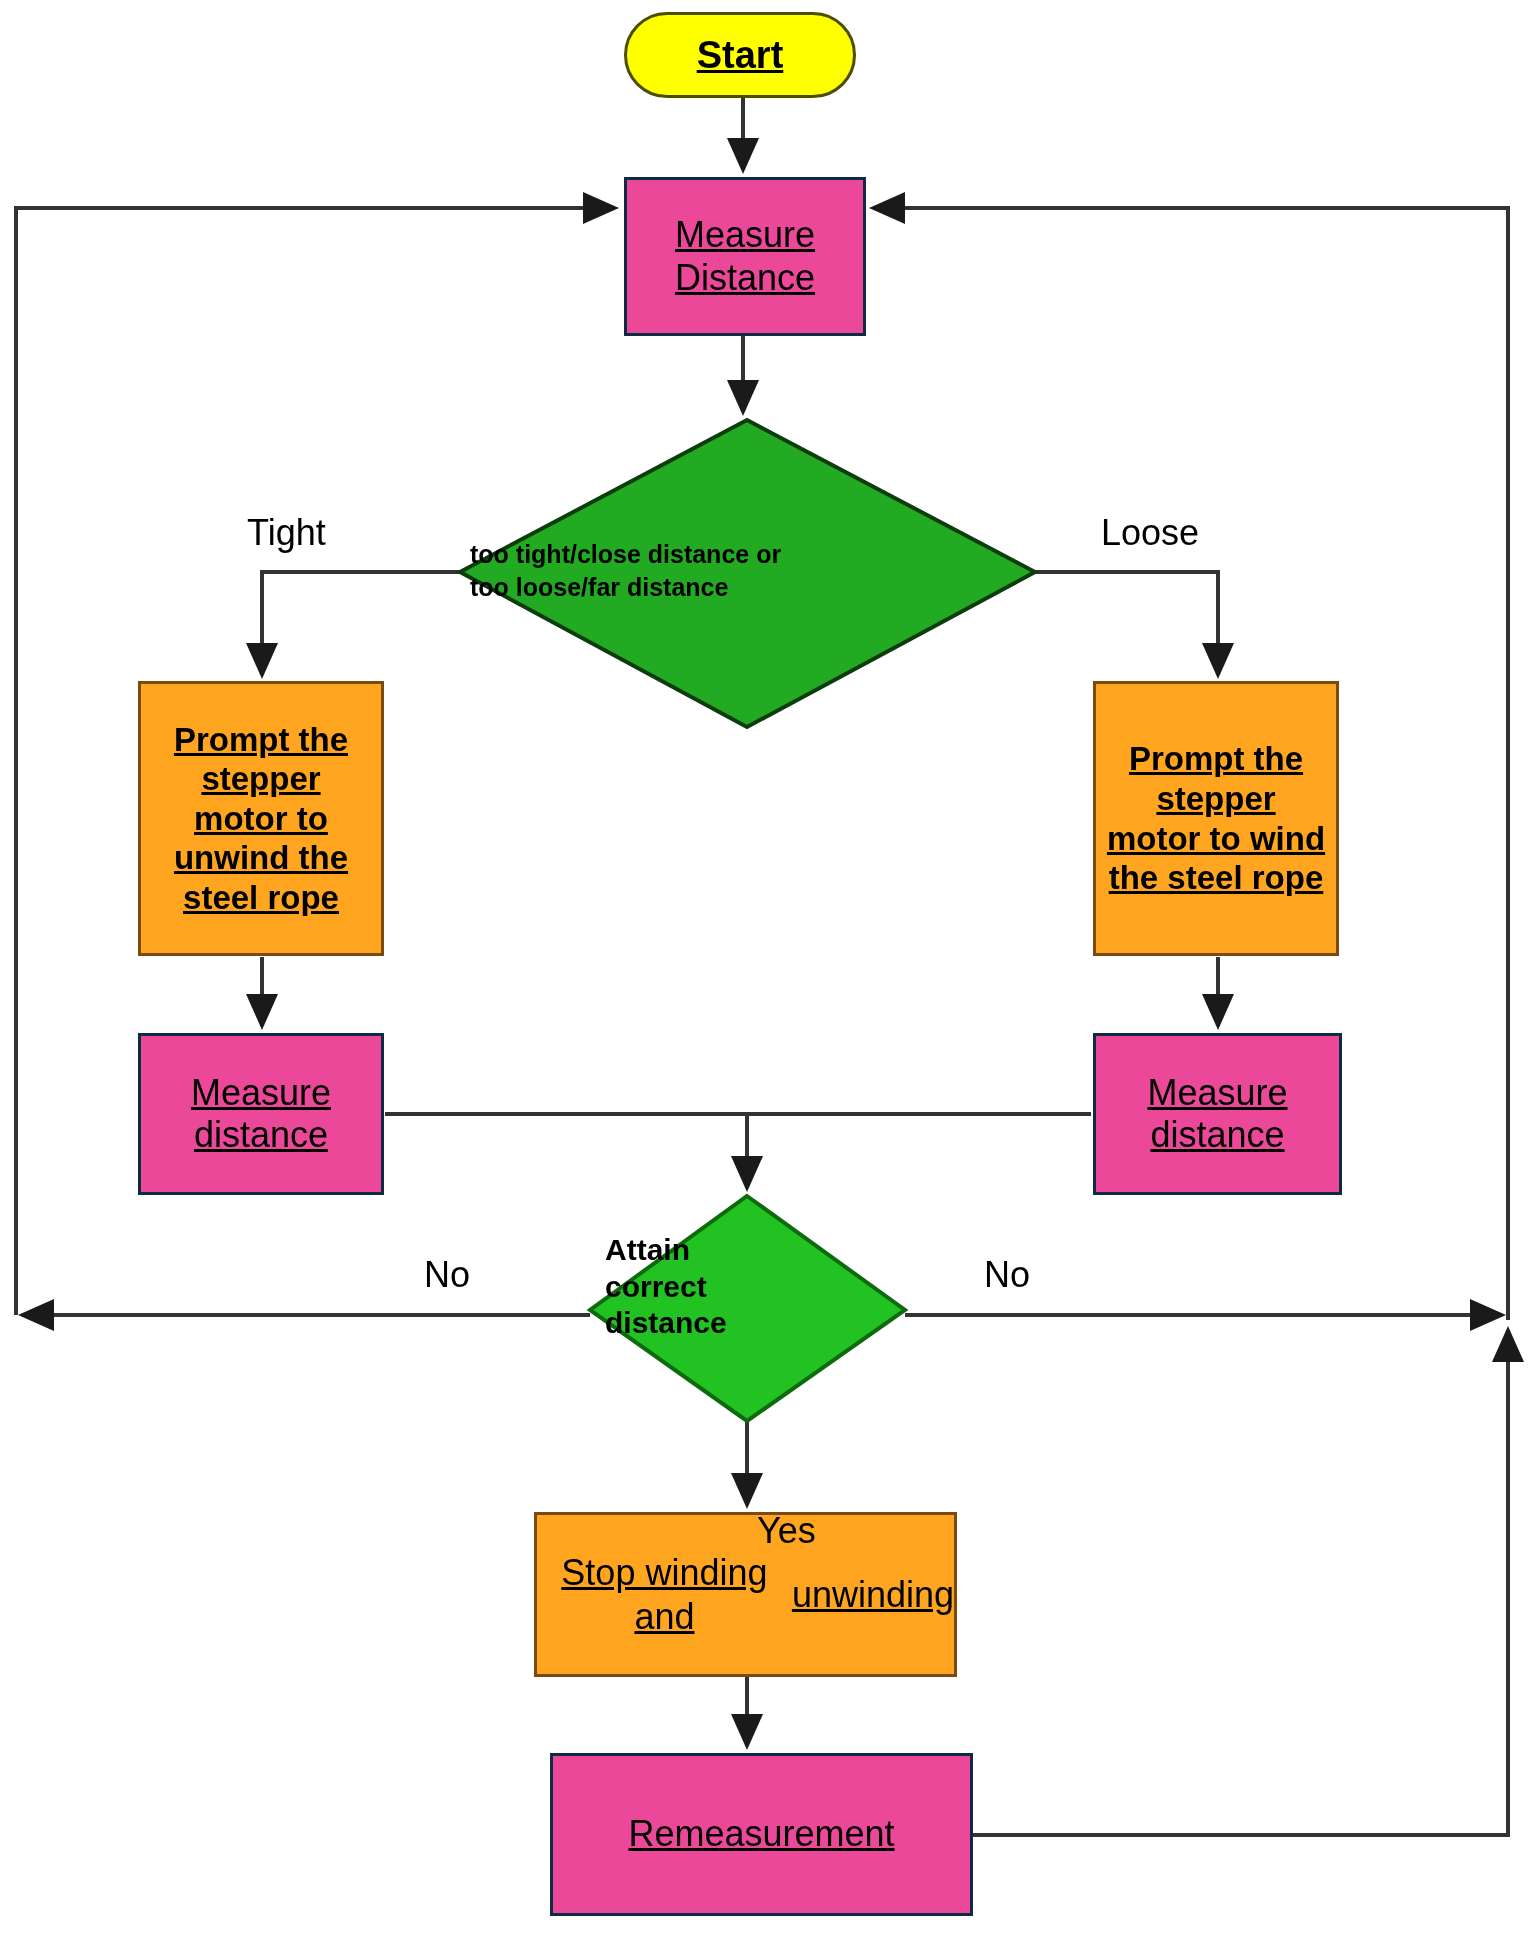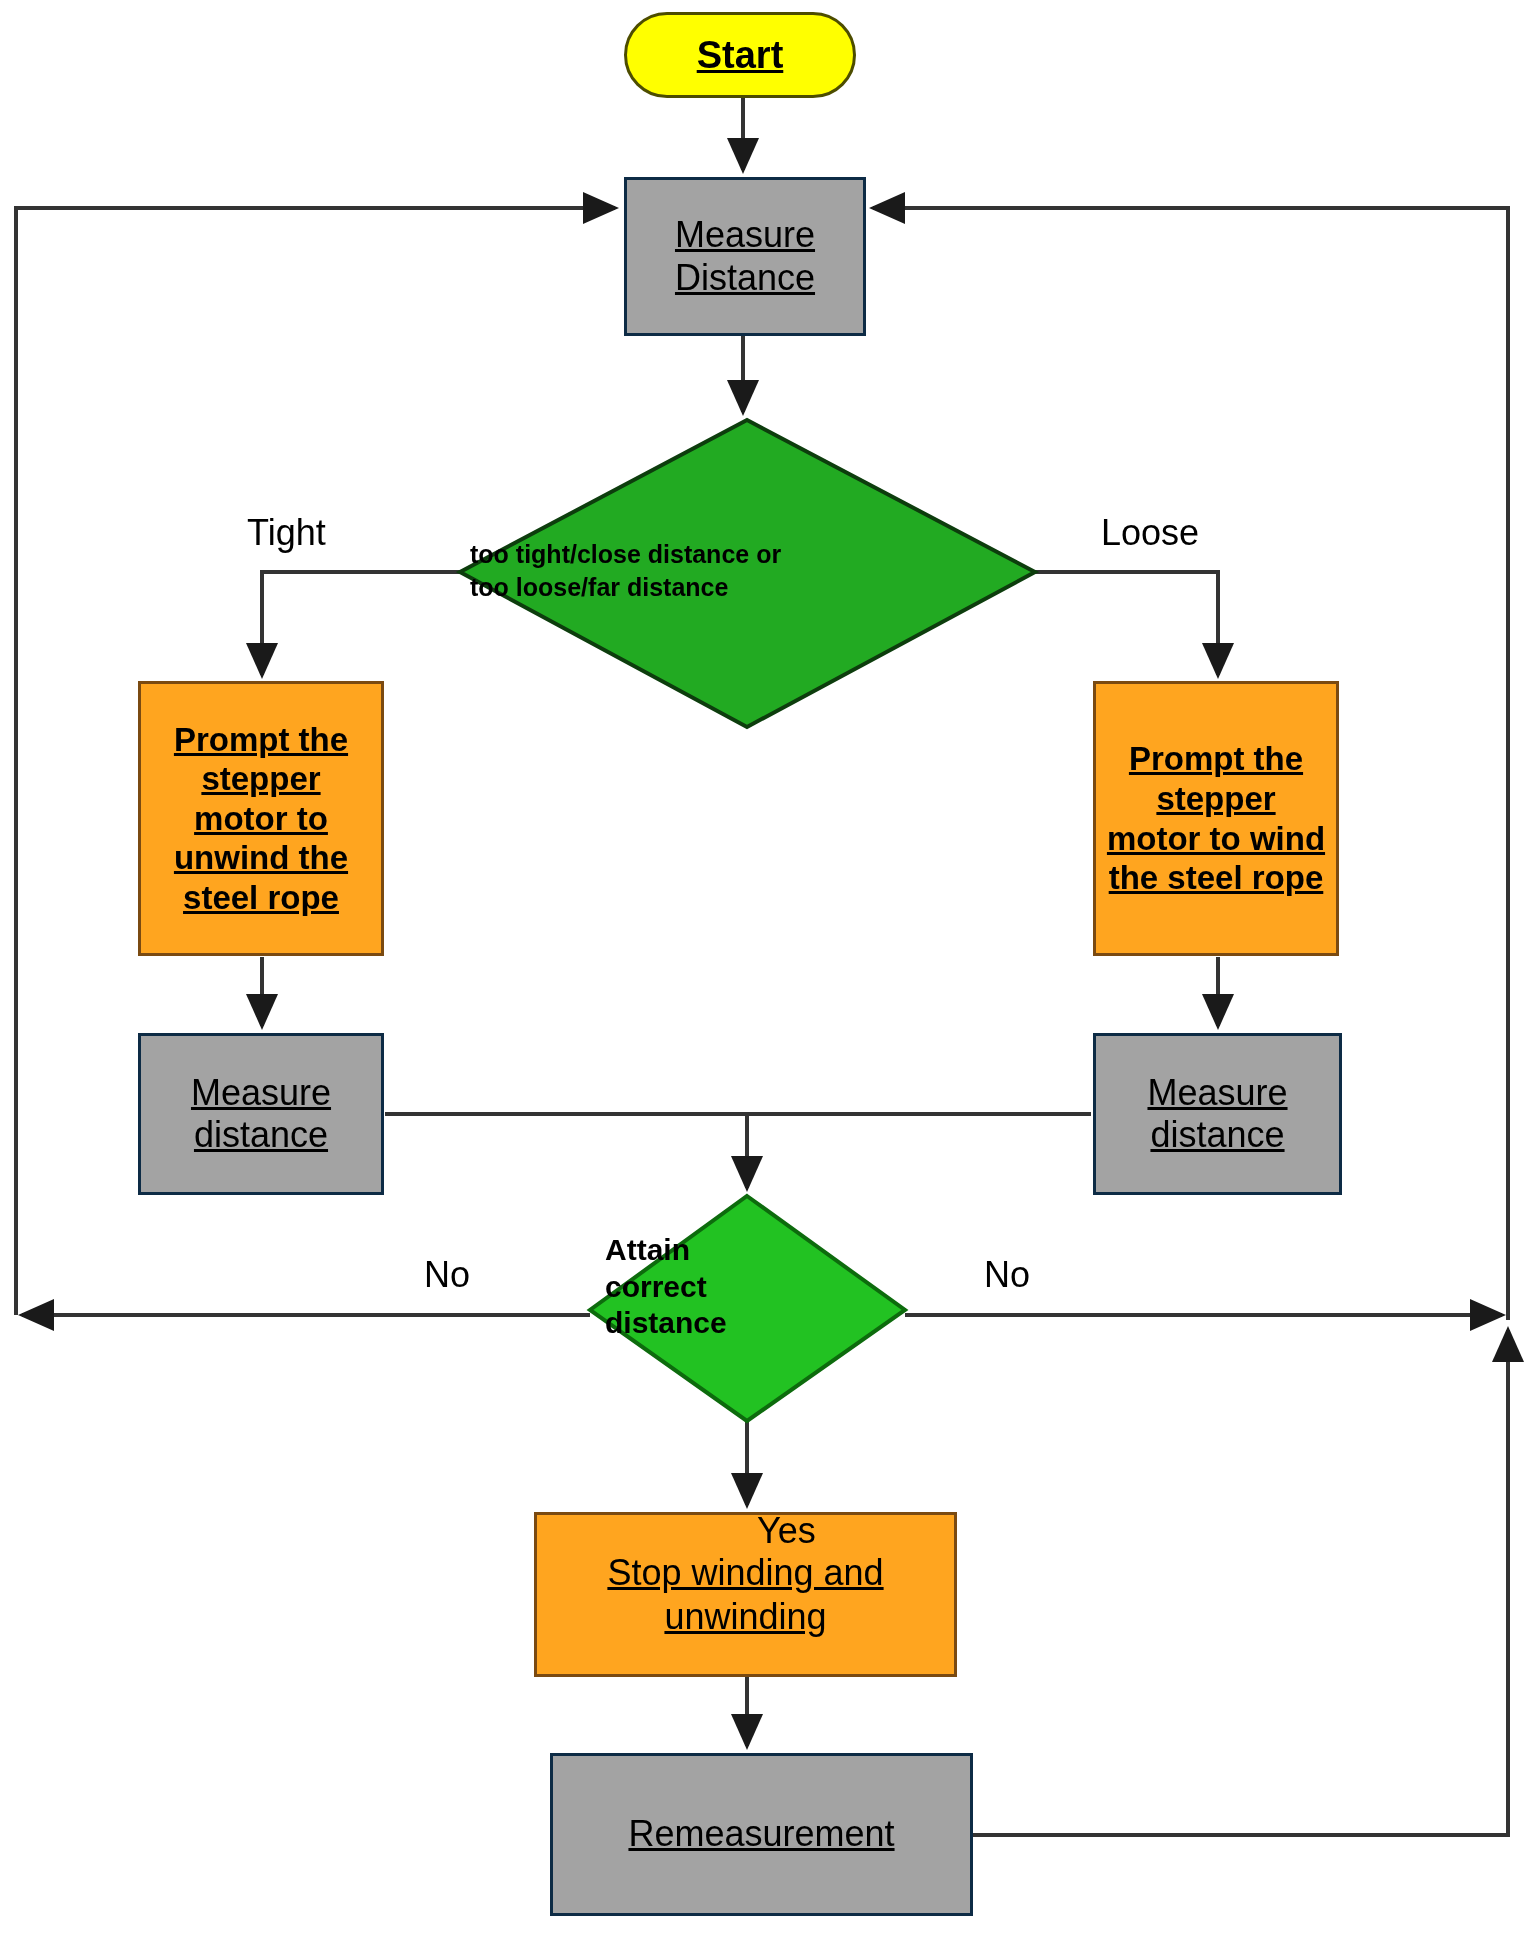--- a/index.html
+++ b/index.html
@@ -37,21 +37,21 @@
     text-decoration: underline;
   }
   .node-terminator {
     background: #ffff00;
     border: 3px solid #4d4d00;
     border-radius: 999px;
     font-size: 38px;
     font-weight: bold;
   }
   .node-process-blue {
-    background: #a3a3a3;
+    background: #ec4899;
     border: 3px solid #0d2b45;
     font-size: 36px;
     line-height: 1.18;
     font-weight: normal;
     align-items: center;
   }
   .node-process-orange {
     background: #ffa51f;
     border: 3px solid #7a4a11;
     font-size: 33px;
@@ -175,21 +175,21 @@
     <div>correct</div>
     <div>distance</div>
   </div>
 
   <div class="edge-label" style="left:424px; top:1254px;">No</div>
 
   <div class="edge-label" style="left:984px; top:1254px;">No</div>
 
   <div class="edge-label" style="left:757px; top:1510px;">Yes</div>
 
-  <div class="node node-process-orange" style="left:534px; top:1512px; width:423px; height:165px; flex-direction:column; font-size:36px; font-weight:normal;">
+  <div class="node node-process-orange" style="left:534px; top:1512px; width:423px; height:165px; font-size:36px; font-weight:normal;">
     <span>Stop winding and</span>
     <span>unwinding</span>
   </div>
 
   <div class="node node-process-blue" style="left:550px; top:1753px; width:423px; height:163px;">
     <span>Remeasurement</span>
   </div>
 
 </div>
 

